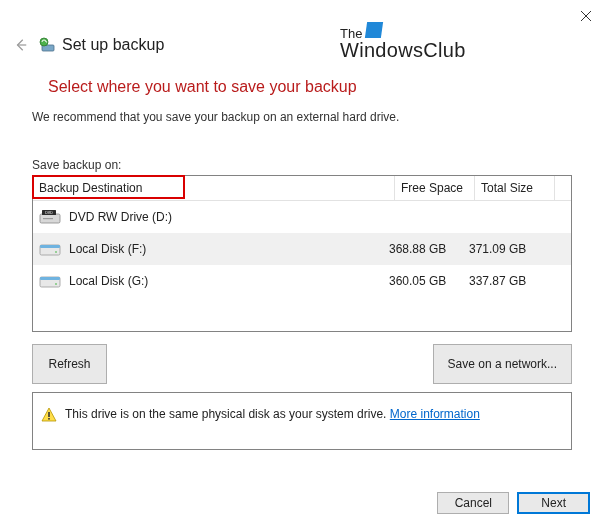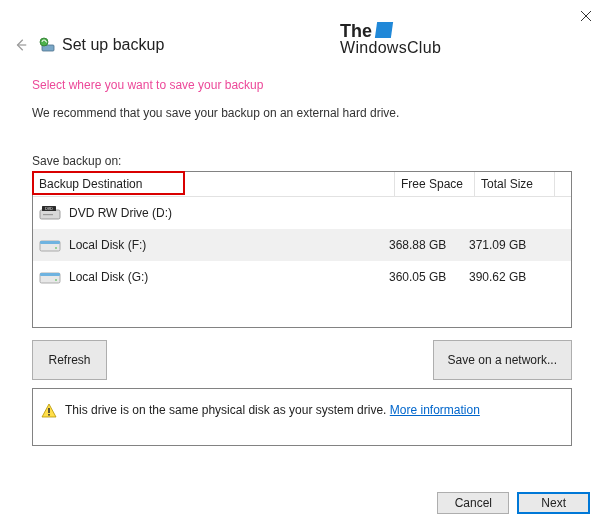--- a/index.html
+++ b/index.html
@@ -54,37 +54,37 @@
     position: absolute;
     left: 340px;
     top: -10px;
     line-height: 1;
   }
   .brand-top {
     display: flex;
     align-items: flex-end;
     gap: 4px;
   }
-  .brand-the { font-size: 18px; color: #222; font-weight: 700; }
+  .brand-the { font-size: 13px; color: #222; font-weight: 400; }
   .brand-square {
     width: 16px; height: 16px;
     background: #2088d8;
     display: inline-block;
     transform: skewX(-8deg);
     margin-bottom: 2px;
   }
-  .brand-wc { font-size: 16px; color: #222; font-weight: 400; letter-spacing: 0.3px; }
+  .brand-wc { font-size: 20px; color: #222; font-weight: 400; letter-spacing: 0.3px; }
   .content {
     padding: 16px 32px 0 32px;
   }
   .main-heading {
-    color: #ec4899;
-    font-size: 12px;
+    color: #b91c1c;
+    font-size: 16px;
     font-weight: 400;
-    margin: 0 0 14px 0;
+    margin: 0 0 14px 16px;
   }
   .recommend {
     color: #333;
     margin-bottom: 34px;
   }
   .save-on {
     color: #333;
     margin-bottom: 3px;
   }
   .grid {
@@ -274,21 +274,21 @@
         <div class="row">
           <div class="drive-icon hdd-drive">
             <svg viewBox="0 0 22 18">
               <rect x="1" y="5" width="20" height="10" rx="1.5" fill="#e8e8e8" stroke="#9a9a9a" stroke-width="0.8"></rect>
               <rect x="1" y="5" width="20" height="3" rx="1" fill="#6fb3e0"></rect>
               <circle cx="17" cy="12" r="1" fill="#7cc87c"></circle>
             </svg>
           </div>
           <div class="drive-name">Local Disk (G:)</div>
           <div class="free">360.05 GB</div>
-          <div class="total">390.62 GB</div>
+          <div class="total">337.87 GB</div>
           <div class="spacer"></div>
         </div>
       </div>
     <div style="height:34px;"></div>
   </div>
 
   <div class="action-row">
     <button class="win-btn">Refresh</button>
     <button class="win-btn win-btn-wide">Save on a network...</button>
   </div>

